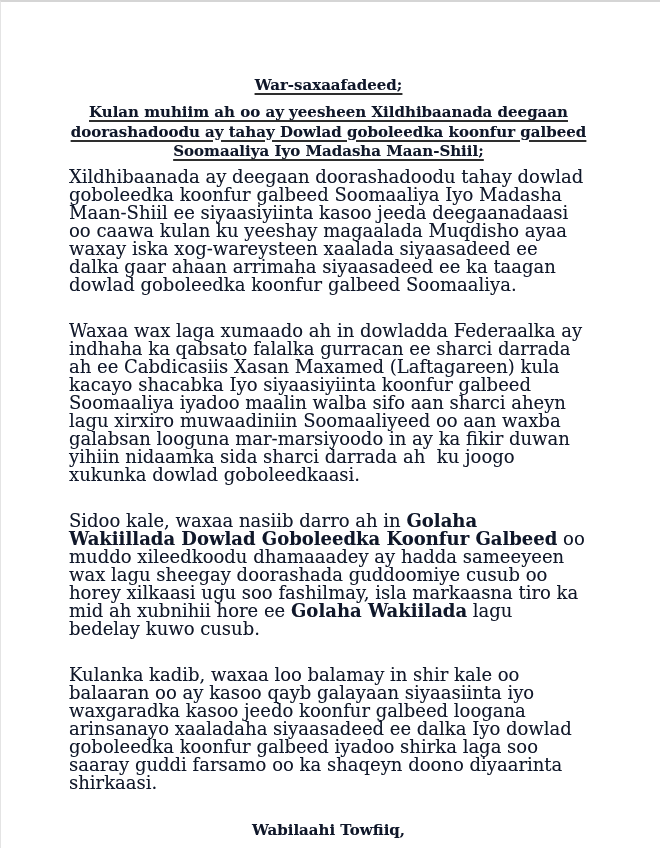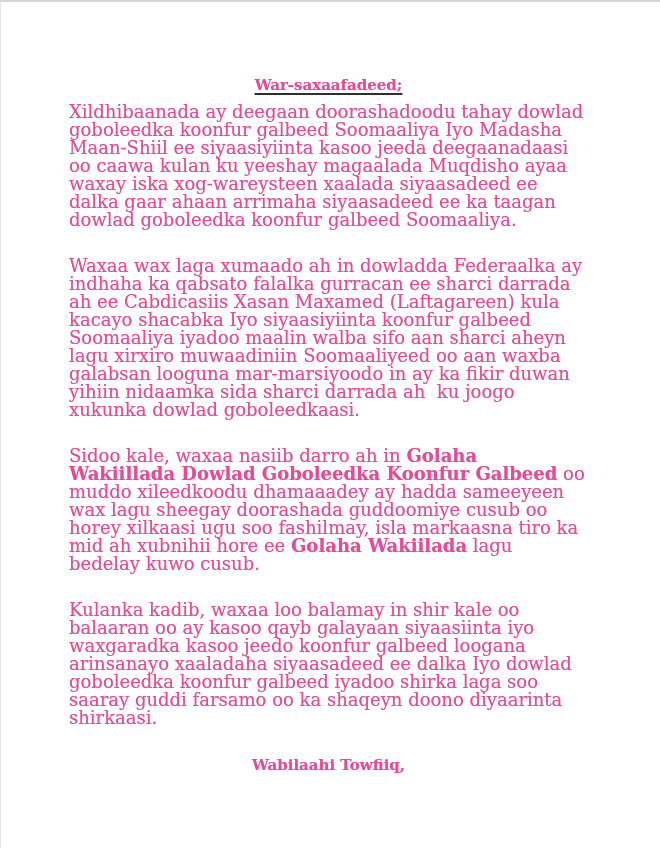--- a/index.html
+++ b/index.html
@@ -70,23 +70,24 @@
     font-size: 15px;
     font-weight: 700;
     line-height: 20px;
     text-align: center;
     margin: 12px;
   }
 </style>
 </head>
 <body>
 
-<div class="page" style="color: #ec4899; background: rgb(255, 255, 255); border-top-color: rgb(213, 213, 213);">
+<div class="page" style="color: #0f172a; background: rgb(255, 255, 255); border-top-color: rgb(213, 213, 213);">
   <h1 class="doc-title">War-saxaafadeed;</h1>
 
+  <h2 class="doc-heading">Kulan muhiim ah oo ay yeesheen Xildhibaanada deegaan doorashadoodu ay tahay Dowlad goboleedka koonfur galbeed Soomaaliya Iyo Madasha Maan-Shiil;</h2>
 
 
   <div class="doc-body">
       <p class="para"><span>Xildhibaanada ay deegaan doorashadoodu tahay dowlad goboleedka koonfur galbeed Soomaaliya Iyo Madasha Maan-Shiil ee siyaasiyiinta kasoo jeeda deegaanadaasi oo caawa kulan ku yeeshay magaalada Muqdisho ayaa waxay iska xog-wareysteen xaalada siyaasadeed ee dalka gaar ahaan arrimaha siyaasadeed ee ka taagan dowlad goboleedka koonfur galbeed Soomaaliya.</span></p>
       <p class="para"><span>Waxaa wax laga xumaado ah in dowladda Federaalka ay indhaha ka qabsato falalka gurracan ee sharci darrada ah ee Cabdicasiis Xasan Maxamed (Laftagareen) kula kacayo shacabka Iyo siyaasiyiinta koonfur galbeed Soomaaliya iyadoo maalin walba sifo aan sharci aheyn lagu xirxiro muwaadiniin Soomaaliyeed oo aan waxba galabsan looguna mar-marsiyoodo in ay ka fikir duwan yihiin nidaamka sida sharci darrada ah  ku joogo xukunka dowlad goboleedkaasi.</span></p>
       <p class="para"><span>Sidoo kale, waxaa nasiib darro ah in </span><strong>Golaha Wakiillada Dowlad Goboleedka Koonfur Galbeed</strong><span> oo muddo xileedkoodu dhamaaadey ay hadda sameeyeen wax lagu sheegay doorashada guddoomiye cusub oo horey xilkaasi ugu soo fashilmay, isla markaasna tiro ka mid ah xubnihii hore ee </span><strong>Golaha Wakiilada</strong><span> lagu bedelay kuwo cusub.</span></p>
       <p class="para"><span>Kulanka kadib, waxaa loo balamay in shir kale oo balaaran oo ay kasoo qayb galayaan siyaasiinta iyo waxgaradka kasoo jeedo koonfur galbeed loogana arinsanayo xaaladaha siyaasadeed ee dalka Iyo dowlad goboleedka koonfur galbeed iyadoo shirka laga soo saaray guddi farsamo oo ka shaqeyn doono diyaarinta shirkaasi.</span></p>
     </div>
 
   <div class="doc-closing">Wabilaahi Towfiiq,</div>

